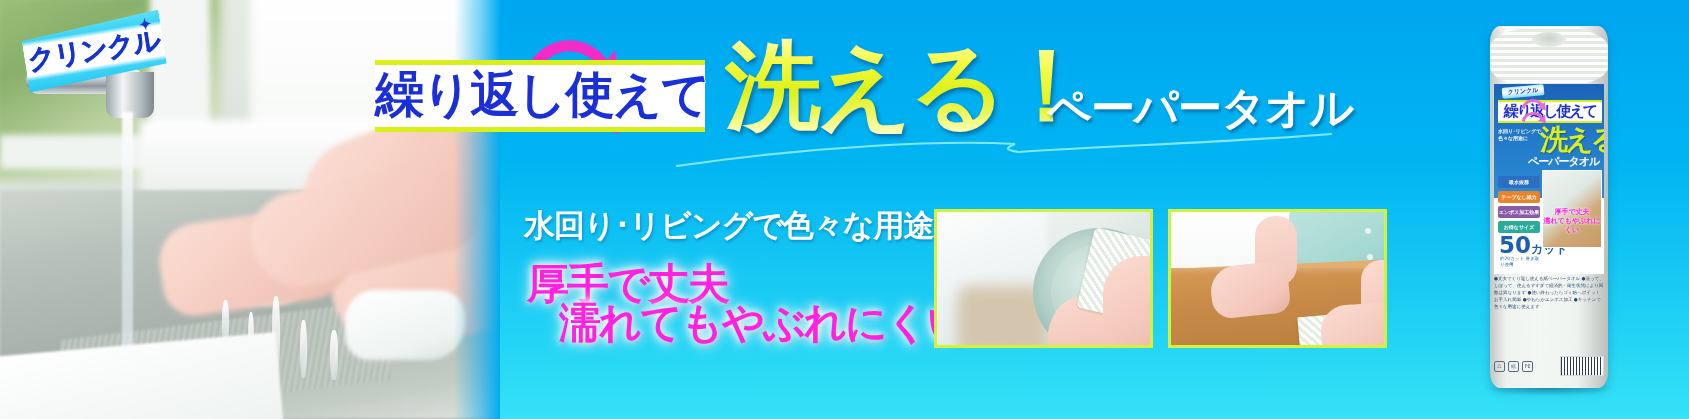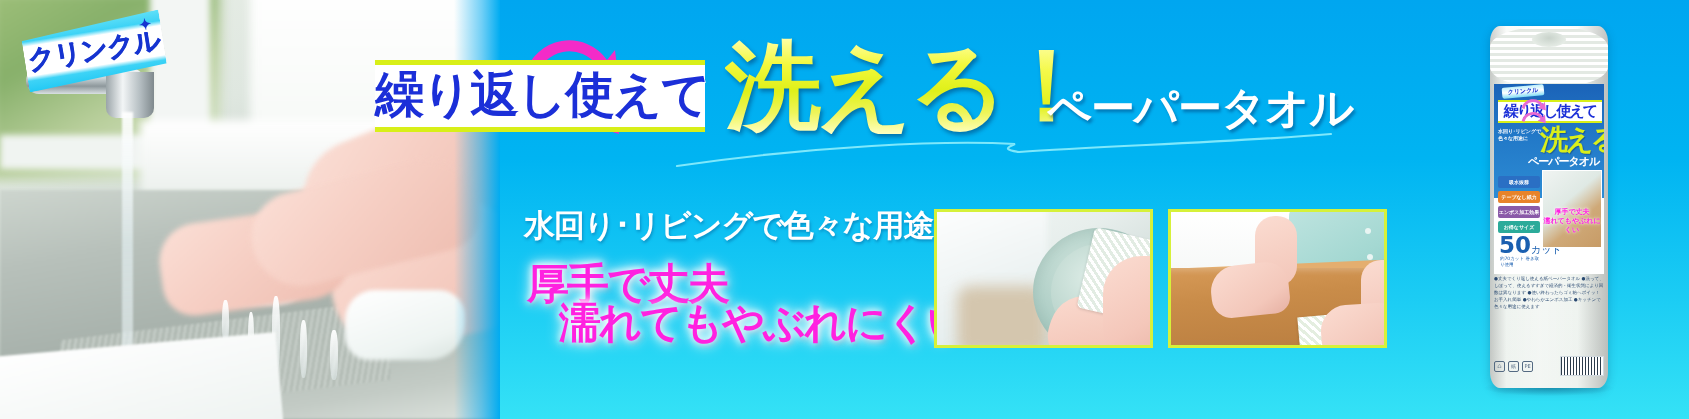--- a/index.html
+++ b/index.html
@@ -320,21 +320,21 @@
     height: 12px; margin-bottom: 3px; border-radius: 2px;
     font-family: "DejaVu Sans", sans-serif;
     font-size: 5px; color: #ffffff; font-weight: 700;
     display: flex; align-items: center; justify-content: center;
   }
   #pkg-count {
     position: absolute; left: 5px; top: 150px;
     font-family: "DejaVu Sans", sans-serif;
     font-weight: 900; color: #1a5fb0; font-size: 23px; line-height: 1;
   }
-  #pkg-count-unit { font-size: 10px; color: #1a5fb0; font-weight: 400; }
+  #pkg-count-unit { font-size: 12px; color: #1a5fb0; font-weight: 700; }
   #pkg-count-note { position: absolute; left: 6px; top: 172px; font-size: 4.5px; color: #1a5fb0; line-height: 1.3; width: 42px; font-family: "DejaVu Sans", sans-serif; }
   #pkg-photo {
     position: absolute; left: 48px; top: 86px; width: 60px; height: 78px;
     background: linear-gradient(140deg, #f0f4f2 0%, #dfe9e4 40%, #cfa978 65%, #c79b66 100%);
     border: 1px solid #ffffff;
   }
   #pkg-photo-band {
     position: absolute; left: 48px; top: 124px; width: 60px; height: 20px;
     font-family: "DejaVu Sans", sans-serif;
     font-size: 7px; font-weight: 900; color: #ff21e0;

